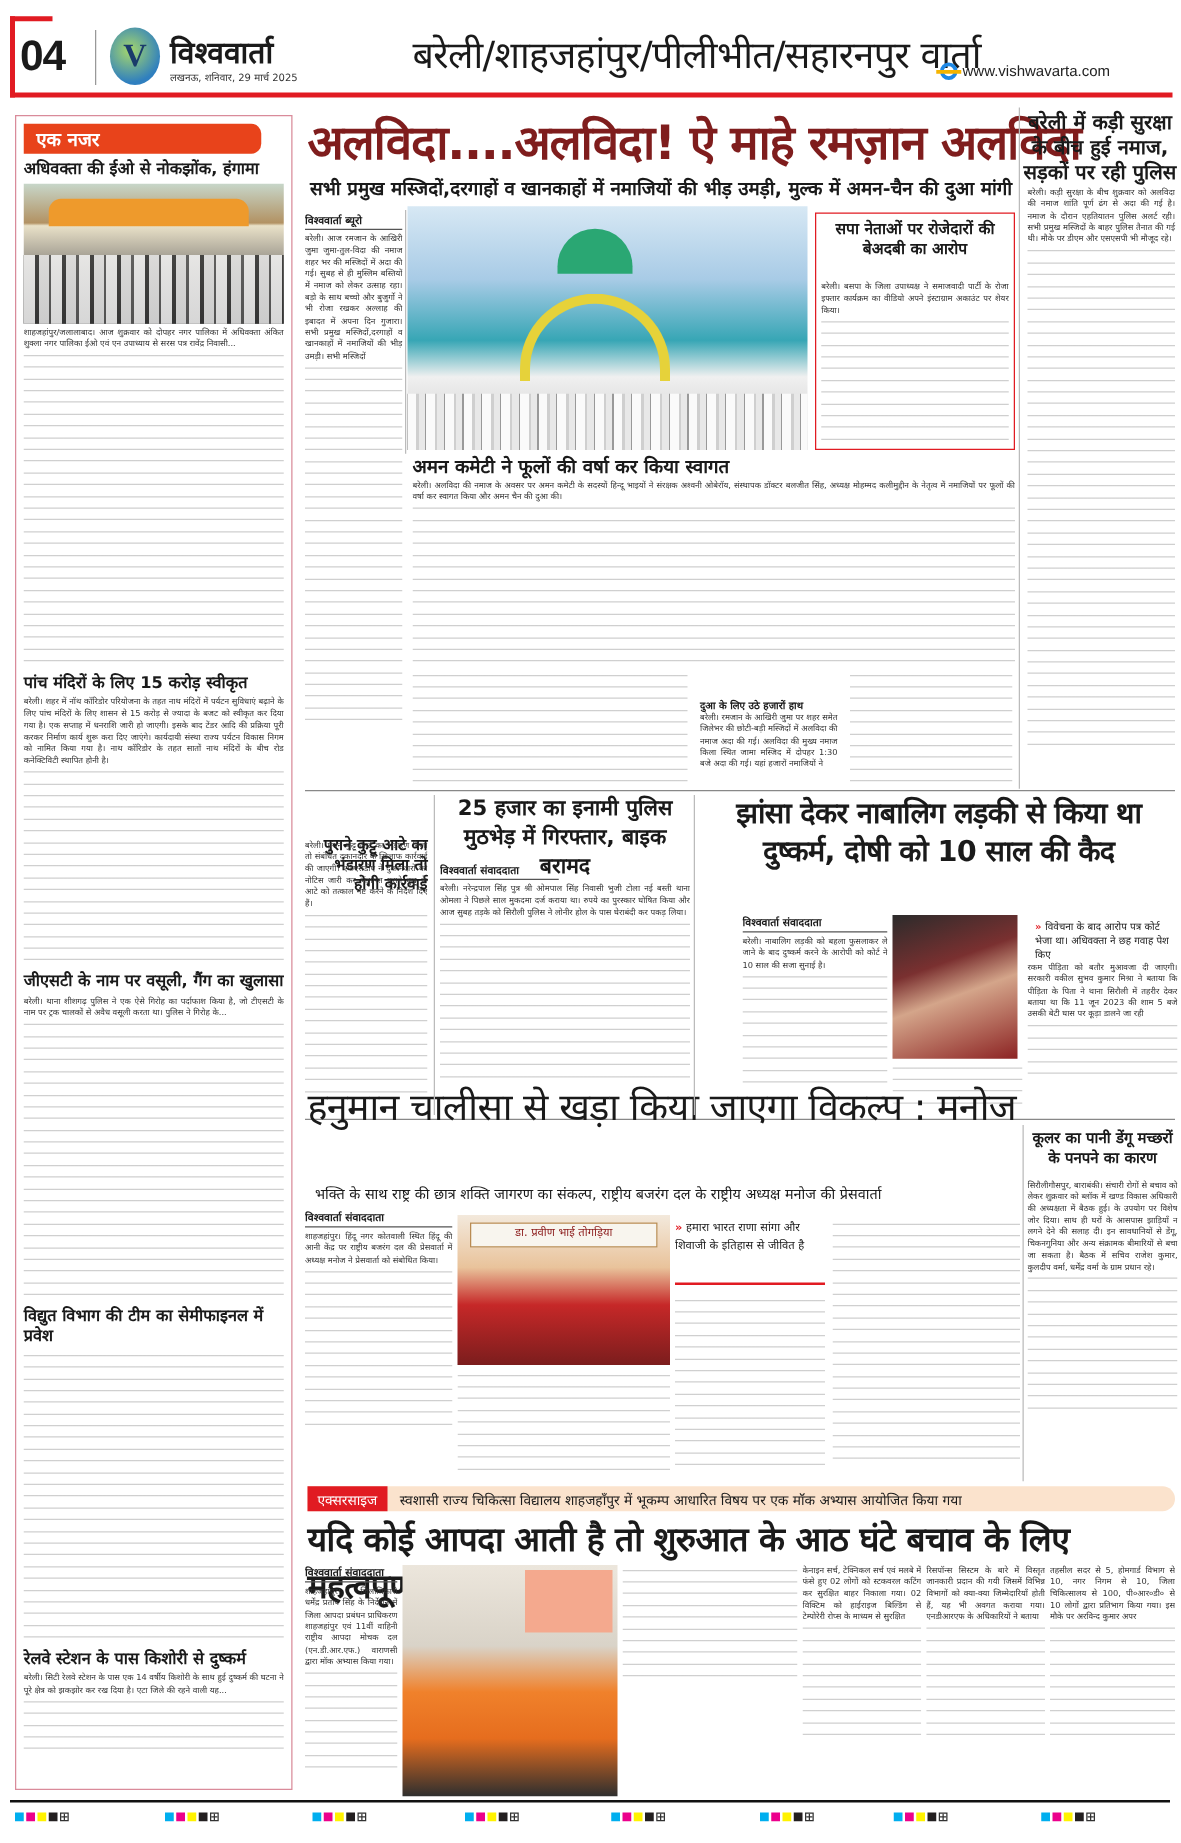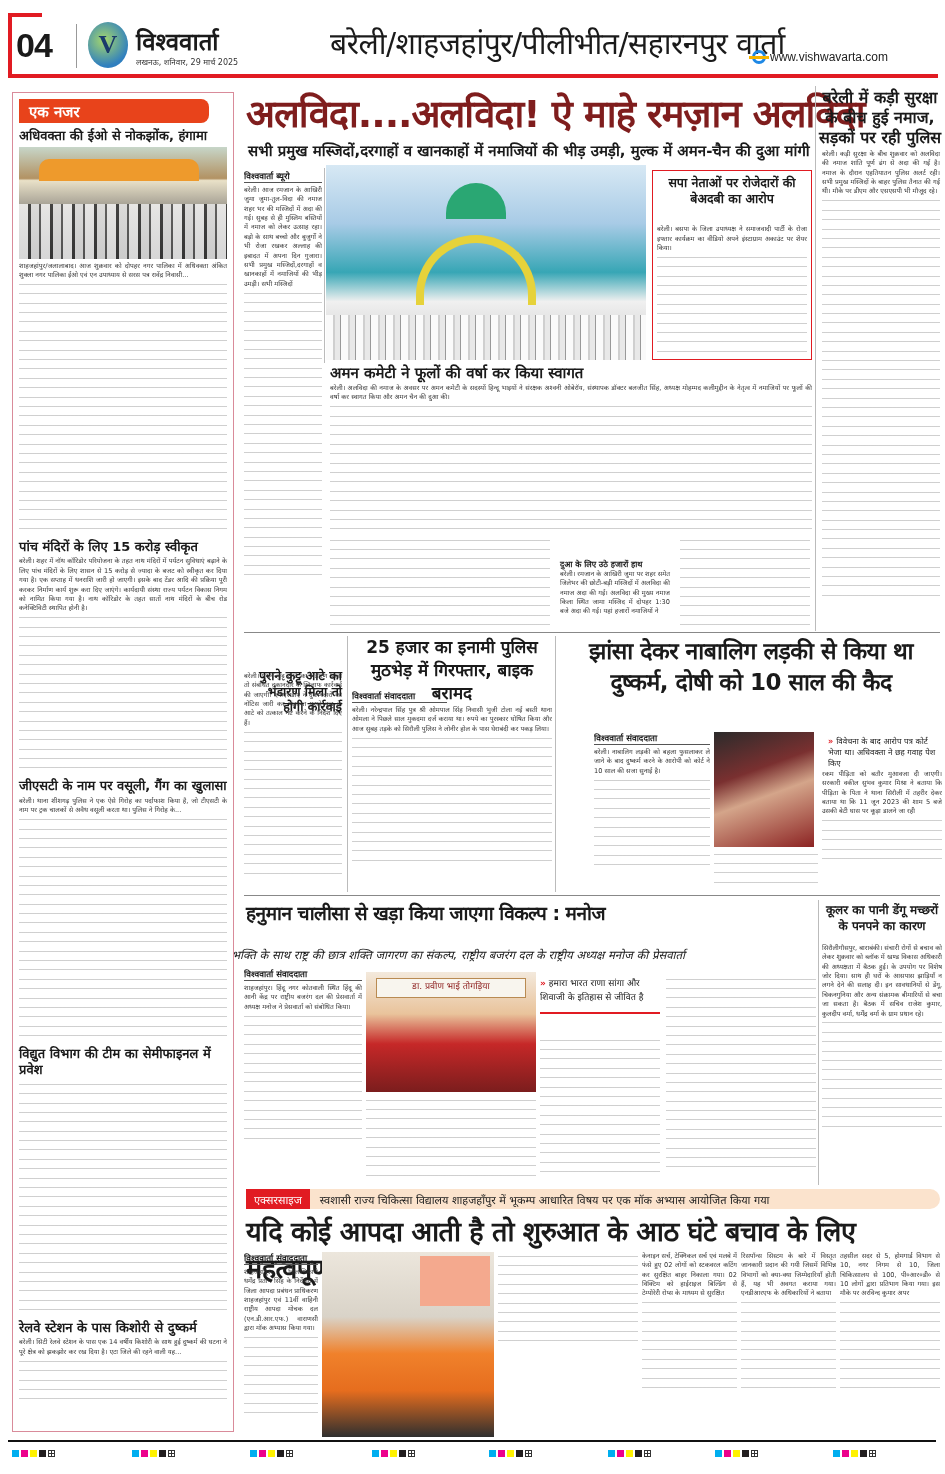--- a/index.html
+++ b/index.html
@@ -52,26 +52,26 @@
   .aman-box { position: absolute; left: 330px; top: 362px; width: 482px; height: 170px; overflow: hidden; }
   .aman-h { font-size: 15px; margin-bottom: 2px; }
 
   .h-puran { position:absolute; left: 244px; top: 668px; width: 98px; text-align:right; font-size: 12.5px; line-height: 1.25; }
   .h-25 { position:absolute; left: 352px; top: 636px; width: 200px; text-align:center; font-size: 17px; line-height: 1.35; }
   .h-jhansa { position:absolute; left: 558px; top: 636px; width: 386px; text-align:center; font-size: 23px; font-weight: bold; line-height: 1.35; letter-spacing: -0.5px; }
   .girl-photo { position:absolute; left: 714px; top: 732px; width: 100px; height: 115px; background: linear-gradient(160deg,#2b2b2b 0%,#7a3030 35%,#d4a58a 55%,#8c2323 100%); }
   .quote-right { position:absolute; left: 828px; top: 736px; width: 115px; font-size: 8px; line-height: 1.4; }
   .chev { color:#e11b22; font-weight:bold; margin-right:3px; }
 
-  .h-hanuman { position:absolute; left: 246px; top: 900px; font-size: 19px; font-weight: bold; letter-spacing: -0.5px; }
-  .h-hanuman-sub { position:absolute; left: 232px; top: 947px; font-size: 11.5px; font-style: italic; }
+  .h-hanuman { position:absolute; left: 246px; top: 864px; font-size: 30px; font-weight: normal; letter-spacing: -0.5px; }
+  .h-hanuman-sub { position:absolute; left: 252px; top: 947px; font-size: 11.5px; }
   .side-h2 { position:absolute; left: 820px; top: 903px; width: 124px; text-align: center; font-size: 12px; line-height: 1.3; }
   .manoj-photo { position:absolute; left: 366px; top: 972px; width: 170px; height: 120px; background: linear-gradient(180deg,#f3e9dc 0%,#e9c39b 35%,#c62828 60%,#7b1d1d 100%); }
   .manoj-photo .banner { position:absolute; left: 10px; top: 6px; width: 150px; height: 20px; background:#f8f5ee; border:1px solid #b98b52; font-size:9px; text-align:center; color:#8b1a1a; }
-  .pull-quote { position:absolute; left: 540px; top: 977px; width: 120px; font-size: 9px; line-height: 1.5; border-bottom: 2px solid #e11b22; padding-bottom: 8px; }
+  .pull-quote { position:absolute; left: 540px; top: 977px; width: 120px; font-size: 9px; line-height: 1.5; border-bottom: 2px solid #e11b22; padding-bottom: 22px; }
 
   .exercise-bar { position:absolute; left: 246px; top: 1189px; width: 694px; height: 20px; background: #fbe3cd; border-radius: 0 10px 10px 0; display:flex; align-items:center; }
   .exercise-tag { background:#e11b22; color:#fff; font-size:11px; padding: 2px 8px; height:20px; display:flex; align-items:center; }
   .exercise-txt { font-size: 11px; margin-left: 10px; color:#1a1a1a; }
   .h-yadi { position:absolute; left: 246px; top: 1212px; font-size: 27px; font-weight: bold; letter-spacing: -0.5px; }
   .drill-photo { position:absolute; left: 322px; top: 1252px; width: 172px; height: 185px; background: linear-gradient(180deg,#ece6dc 0%,#d9d3c8 35%,#f0812b 55%,#e66d1e 75%,#2f2f2f 100%); }
   .drill-photo .tent { position:absolute; right: 4px; top: 4px; width: 70px; height: 50px; background:#f4a98e; }
 
   .cmyk { position: absolute; left: 8px; top: 1440px; width: 928px; height: 34px; border-top: 2px solid #111; }
   .cmyk-group { position:absolute; top: 8px; display:flex; gap:2px; }

